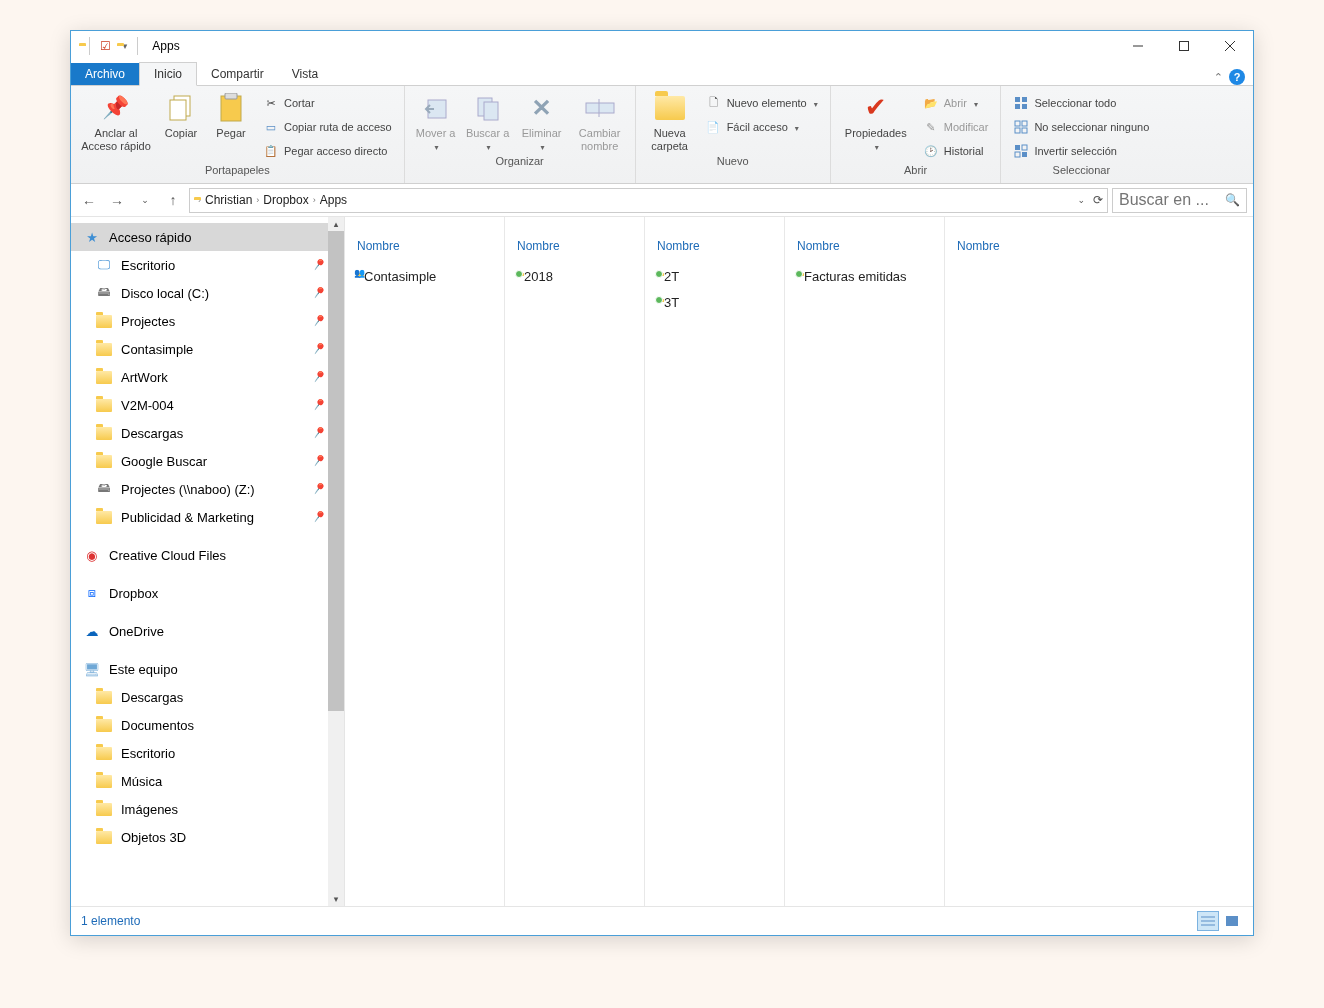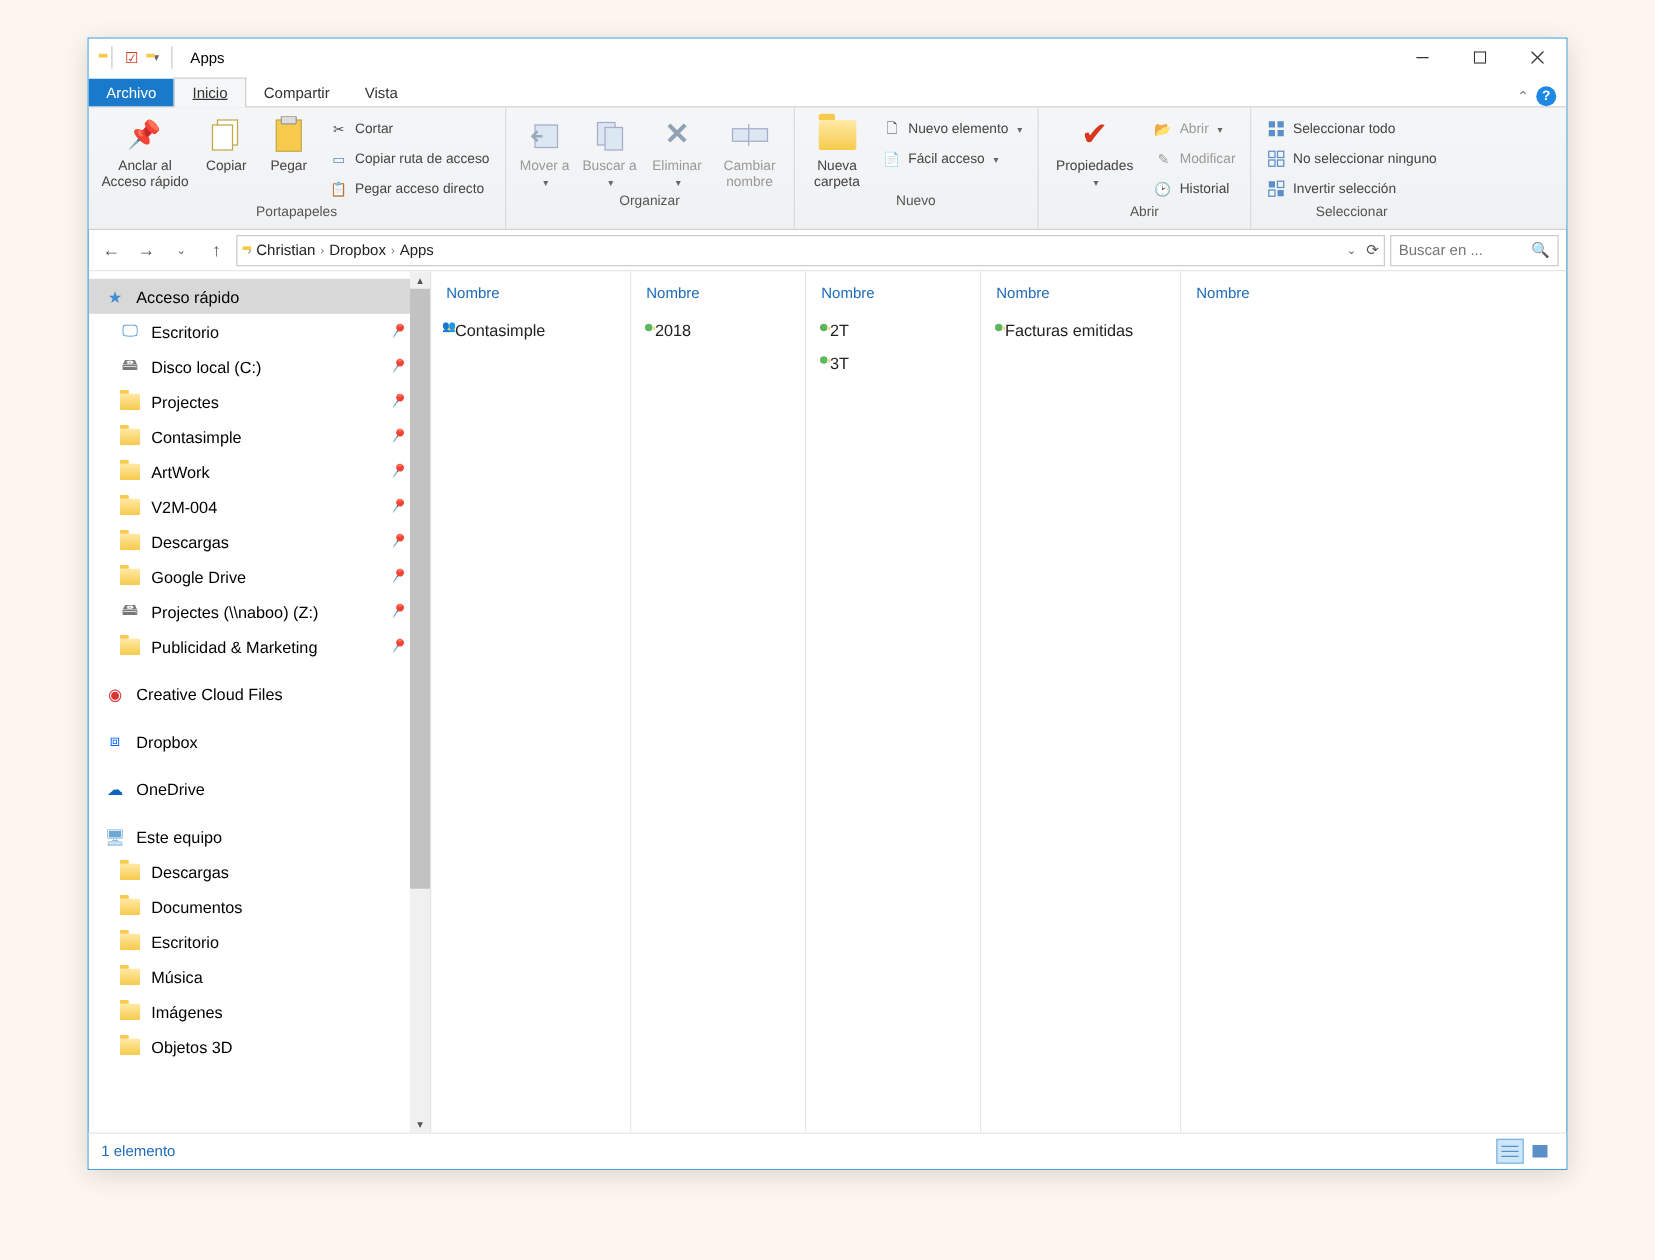--- a/index.html
+++ b/index.html
@@ -7,21 +7,21 @@
   .window { width: 1184px; height: 906px; margin: auto; background: #fff; border: 1px solid #4a9fd8; box-shadow: 0 4px 20px rgba(0,0,0,0.15); display: flex; flex-direction: column; }
   .titlebar { height: 30px; display: flex; align-items: center; padding: 0 0 0 8px; font-size: 12px; background: #fff; }
   .titlebar .qat { display: flex; align-items: center; gap: 6px; }
   .titlebar .sep { width: 1px; height: 18px; background: #ccc; margin: 0 4px; }
   .titlebar .title { margin-left: 10px; }
   .titlebar .winbtns { margin-left: auto; display: flex; }
   .winbtn { width: 46px; height: 30px; display: flex; align-items: center; justify-content: center; font-size: 12px; color: #333; }
   .tabs { height: 25px; display: flex; align-items: flex-end; border-bottom: 1px solid #d0d0d0; font-size: 12px; background: #fff; position: relative; }
   .tab { padding: 4px 14px; cursor: default; color: #333; }
   .tab.file { background: #1979ca; color: #fff; }
-  .tab.active { border: 1px solid #d0d0d0; border-bottom: 1px solid #f5f6f7; background: #f5f6f7; position: relative; bottom: -1px; text-decoration: underline; }
+  .tab.active { border: 1px solid #d0d0d0; border-bottom: 1px solid #f5f6f7; background: #f5f6f7; position: relative; bottom: -1px; }
   .tab-right { margin-left: auto; display: flex; align-items: center; gap: 6px; padding-right: 8px; }
   .help-icon { width: 16px; height: 16px; border-radius: 50%; background: #1e88e5; color: #fff; display: flex; align-items: center; justify-content: center; font-size: 11px; font-weight: bold; }
   .ribbon { height: 98px; background: linear-gradient(#f5f6f7,#f0f1f2); border-bottom: 1px solid #d0d0d0; display: flex; font-size: 11px; }
   .rgroup { border-right: 1px solid #dcdcdc; padding: 4px 8px 0 8px; display: flex; flex-direction: column; }
   .rgroup .body { flex: 1; display: flex; align-items: flex-start; gap: 6px; }
   .rgroup .label { text-align: center; font-size: 11px; color: #555; padding: 2px 0 16px; }
   .ritem-lg { display: flex; flex-direction: column; align-items: center; justify-content: flex-start; width: 56px; text-align: center; color: #444; line-height: 1.15; padding-top: 2px; }
   .ritem-lg.disabled { color: #999; }
   .ritem-lg .ic { width: 32px; height: 32px; margin-bottom: 3px; display: flex; align-items: center; justify-content: center; }
   .rcol-sm { display: flex; flex-direction: column; gap: 2px; padding-top: 2px; }
@@ -29,36 +29,36 @@
   .ritem-sm.disabled { color: #999; }
   .sm-ic { width: 16px; height: 16px; display: flex; align-items: center; justify-content: center; }
   .dd-arrow::after { content: "▾"; font-size: 8px; margin-left: 2px; color: #666; }
   .addrrow { height: 33px; border-bottom: 1px solid #e5e5e5; display: flex; align-items: center; padding: 3px 6px; gap: 4px; }
   .navbtn { width: 24px; height: 24px; display: flex; align-items: center; justify-content: center; color: #555; font-size: 14px; }
   .addrbar { flex: 1; height: 25px; border: 1px solid #ccc; display: flex; align-items: center; padding: 0 4px; gap: 4px; font-size: 12px; background: #fff; }
   .crumb { display: flex; align-items: center; gap: 4px; color: #222; }
   .crumb .ar { color: #777; font-size: 9px; }
   .addr-actions { margin-left: auto; display: flex; gap: 2px; color: #555; align-items: center; }
   .searchbox { width: 135px; height: 25px; border: 1px solid #ccc; display: flex; align-items: center; padding: 0 6px; color: #888; font-size: 12px; background: #fff; gap: 4px; }
-  .searchbox input { border: none; outline: none; width: 100%; font-size: 12px; color: #b91c1c; }
+  .searchbox input { border: none; outline: none; width: 100%; font-size: 16px; color: #b91c1c; }
   .content { flex: 1; display: flex; overflow: hidden; }
   .navpane { width: 274px; border-right: 1px solid #e5e5e5; position: relative; overflow: hidden; }
   .navlist { font-size: 13px; padding: 6px 0; overflow: hidden; height: 100%; }
   .navitem { height: 28px; display: flex; align-items: center; padding-left: 24px; gap: 8px; position: relative; }
   .navitem.top { padding-left: 12px; font-weight: 400; }
   .navitem.sel { background: #d8d8d8; }
   .navitem .pin { position: absolute; right: 18px; color: #7a7a7a; font-size: 12px; transform: rotate(35deg); }
   .navitem .ic { width: 18px; display: flex; justify-content: center; }
   .nav-scroll { position: absolute; right: 0; top: 0; width: 16px; height: 100%; background: #f0f0f0; }
   .nav-thumb { position: absolute; top: 14px; width: 16px; height: 480px; background: #c2c2c2; }
   .nav-arrow { position: absolute; width: 16px; height: 14px; display: flex; align-items: center; justify-content: center; font-size: 9px; color: #555; background: #f0f0f0; }
   .columns { flex: 1; display: flex; overflow: hidden; }
   .col { border-right: 1px solid #e8e8e8; padding: 6px 4px; min-width: 140px; }
   .col:last-child { border-right: none; flex: 1; }
-  .colhdr { color: #1e6bb8; font-size: 12px; padding: 4px 8px 10px; }
+  .colhdr { color: #1e6bb8; font-size: 12px; padding: 4px 8px 10px; margin-top: 12px; }
   .fitem { display: flex; align-items: center; gap: 7px; padding: 3px 8px; font-size: 13px; color: #222; height: 26px; }
   .statusbar { height: 24px; border-top: 1px solid #e5e5e5; display: flex; align-items: center; padding: 14px 10px; font-size: 12px; color: #1e6bb8; background: #fff; }
   .viewtoggles { margin-left: auto; display: flex; gap: 2px; }
   .viewbtn { width: 22px; height: 20px; border: 1px solid transparent; display: flex; align-items: center; justify-content: center; }
   .viewbtn.active { border: 1px solid #7bb2e0; background: #cde6f7; }
   
   .folder-ic { width: 16px; height: 13px; background: linear-gradient(#ffe9a6,#f7ca4d); border-radius: 1px; position: relative; }
   .folder-ic::before { content:""; position:absolute; top:-3px; left:0; width:7px; height:3px; background:#f7ca4d; border-radius:1px 1px 0 0; }
   .folder-ic-lg { width: 30px; height: 24px; background: linear-gradient(#ffe9a6,#f7ca4d); border-radius: 2px; position: relative; }
   .folder-ic-lg::before { content:""; position:absolute; top:-5px; left:0; width:13px; height:5px; background:#f7ca4d; border-radius:2px 2px 0 0; }
@@ -369,21 +369,21 @@
               <span class="ic">
                 <span class="folder-ic"></span>
               </span>
               <span>Descargas</span>
               <span class="pin">📍</span>
             </div>
             <div class="navitem">
               <span class="ic">
                 <span class="folder-ic"></span>
               </span>
-              <span>Google Drive</span>
+              <span>Google Buscar</span>
               <span class="pin">📍</span>
             </div>
             <div class="navitem">
               <span class="ic" style="color:#777;">🖴</span>
               <span>Projectes (\\naboo) (Z:)</span>
               <span class="pin">📍</span>
             </div>
             <div class="navitem">
               <span class="ic">
                 <span class="folder-ic"></span>

